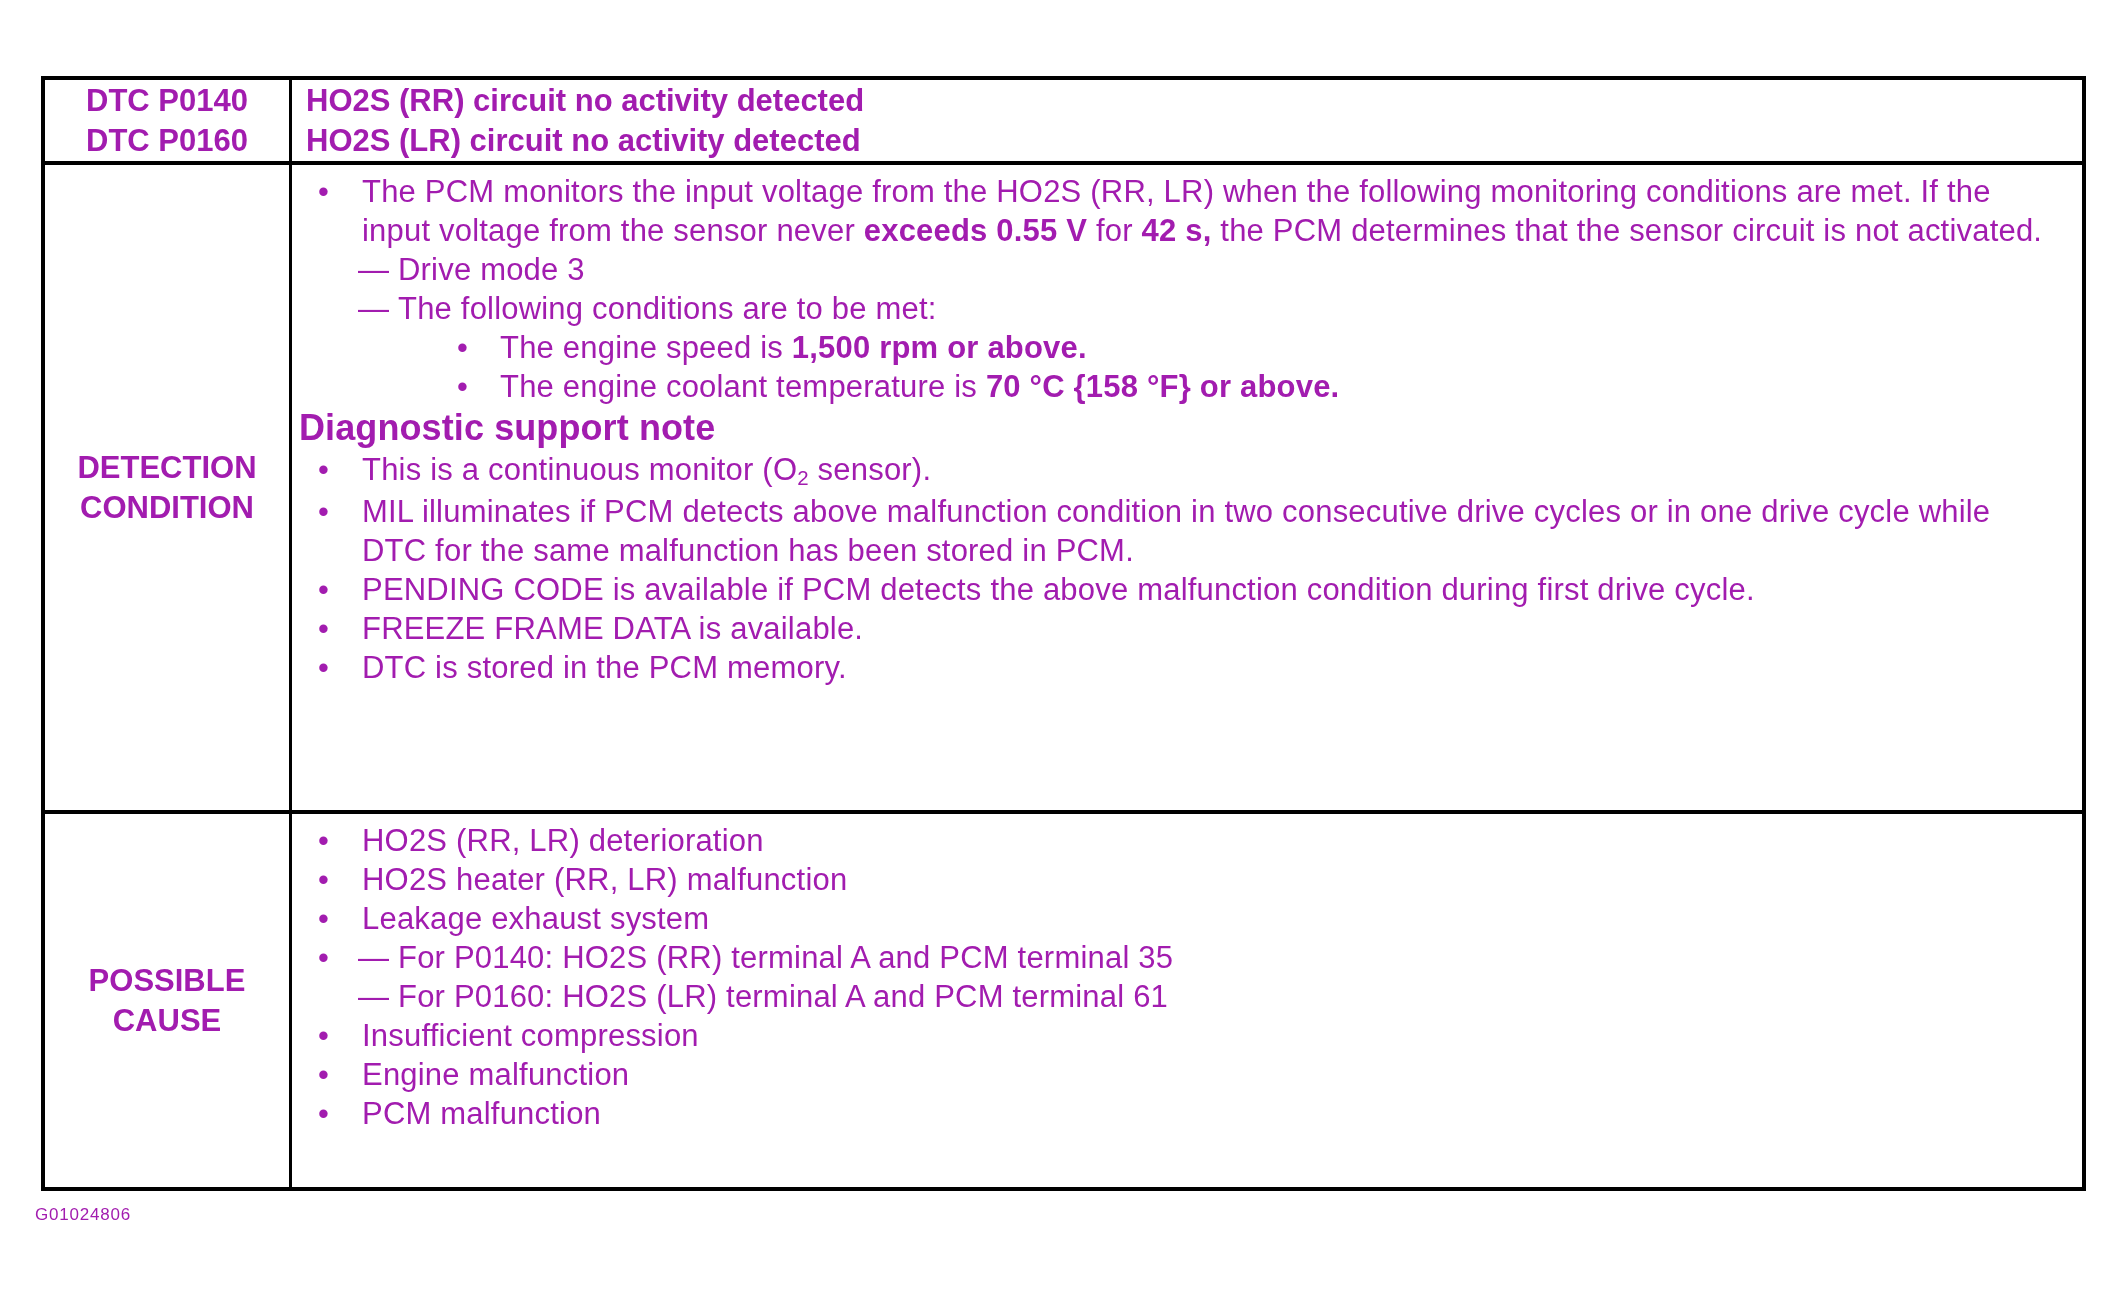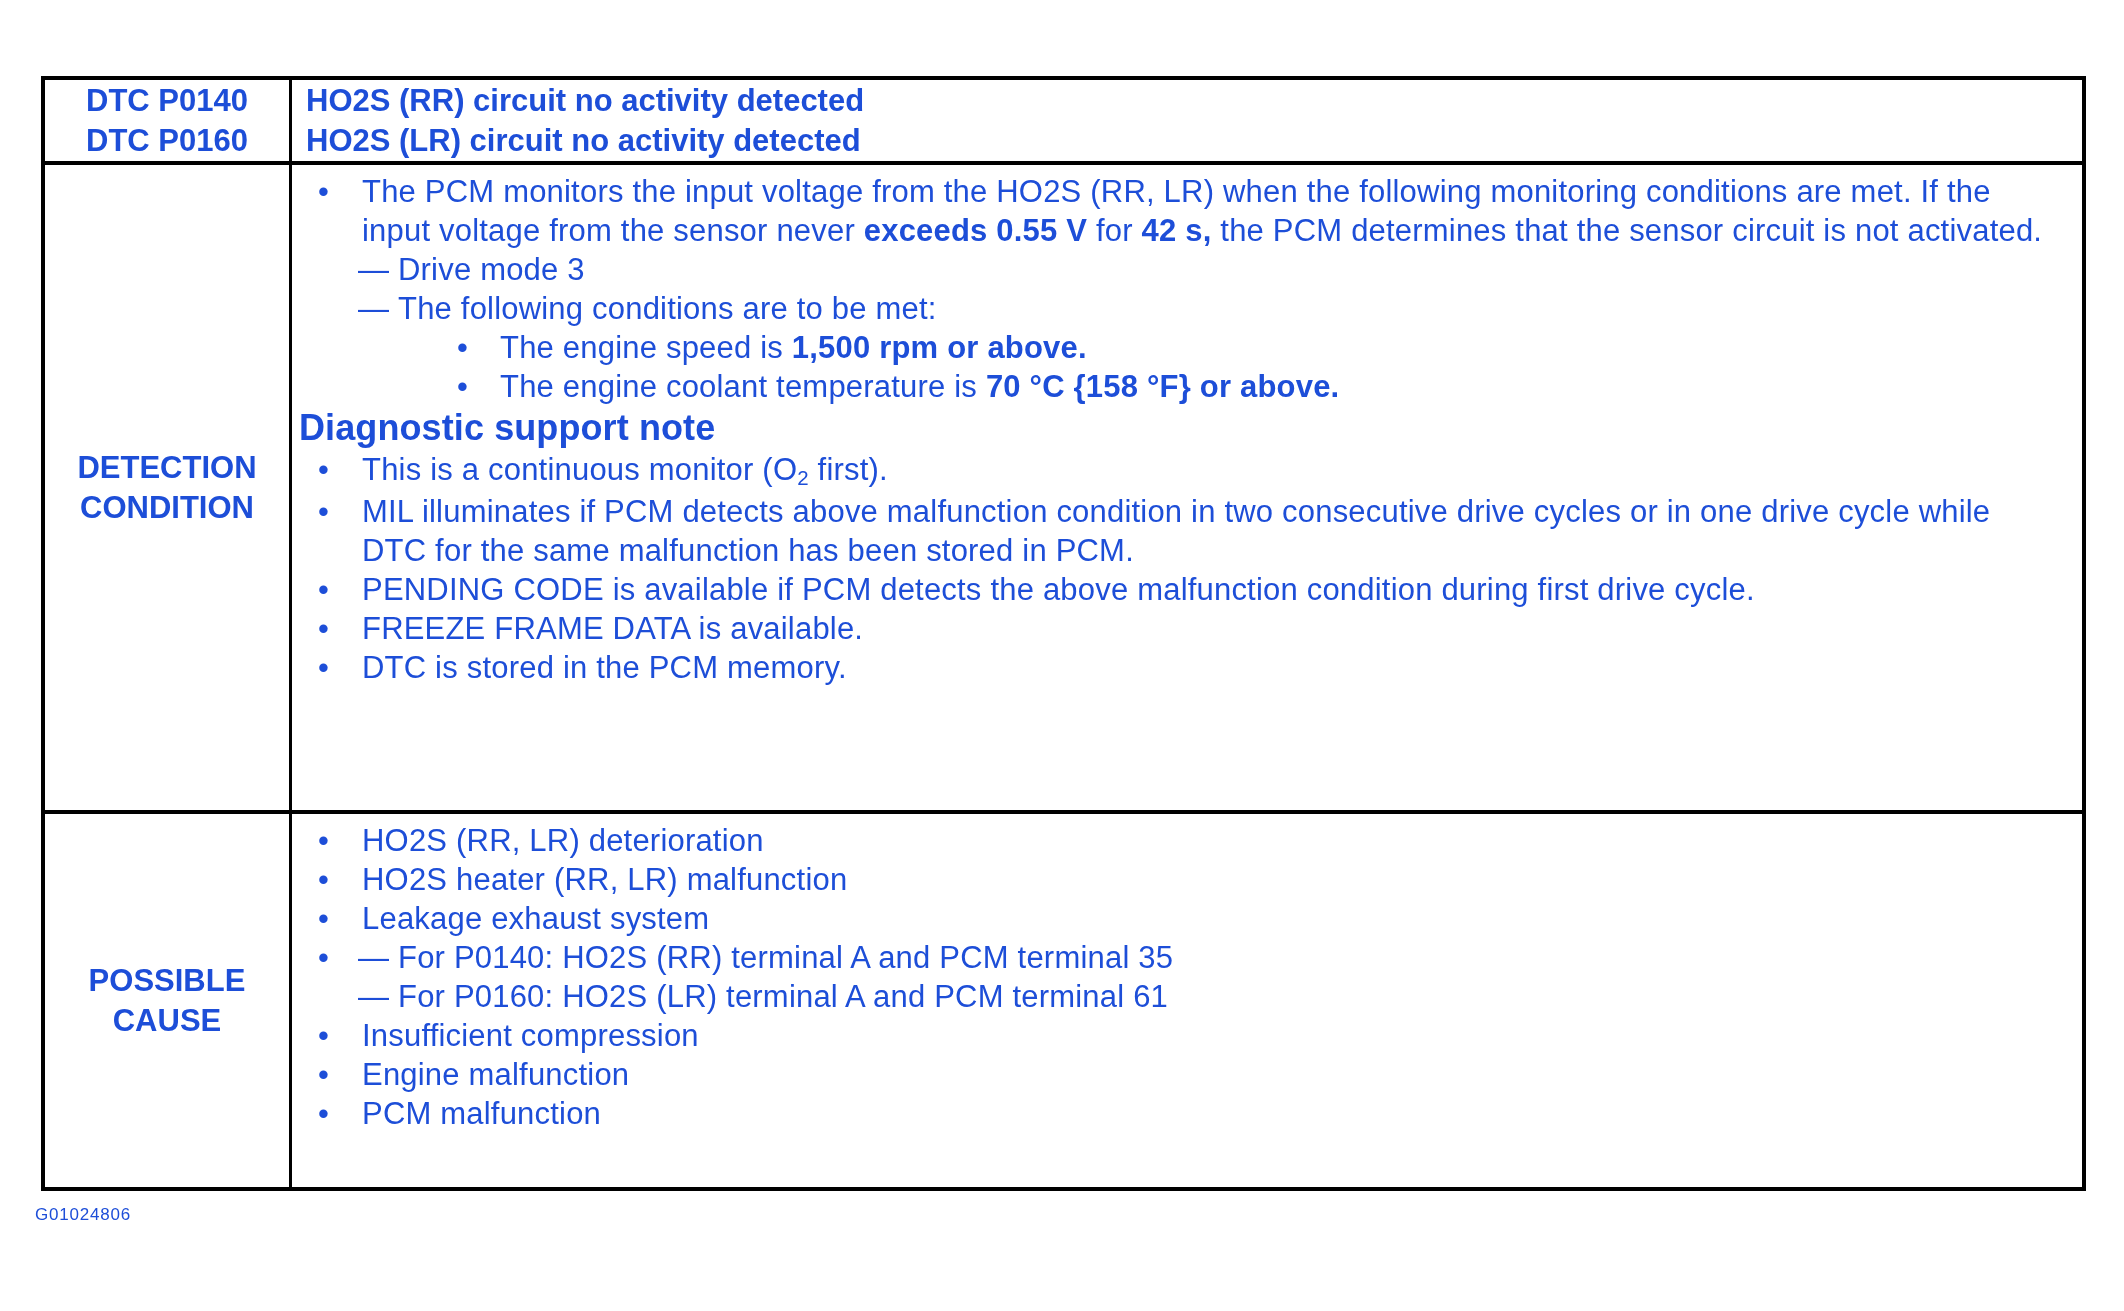--- a/index.html
+++ b/index.html
@@ -1,20 +1,20 @@
 <!DOCTYPE html>
 <html><head>
 <meta charset="utf-8">
 <style>
   html,body{margin:0;padding:0;}
   .page{
     position:relative;
     width:2124px;height:1311px;
     background:#ffffff;
-    color:#1d4ed8;
+    color:#a21caf;
     font-family:"Liberation Sans","DejaVu Sans",sans-serif;
     overflow:hidden;
   }
   .dtc-table{
     position:absolute;left:41px;top:76px;
     width:2045px;height:1115px;
     border:4px solid #000;
     box-sizing:border-box;
     display:flex;flex-direction:column;
     background:#fff;
@@ -83,21 +83,21 @@
           <div>DETECTION</div>
           <div>CONDITION</div>
         </div>
       <div class="c-right c-content">
           <div class="it k-bullet"><span class="marker">•</span><span><span>The PCM monitors the input voltage from the HO2S (RR, LR) when the following monitoring conditions are met. If the input voltage from the sensor never </span><span class="b">exceeds 0.55 V</span><span> for </span><span class="b">42 s,</span><span> the PCM determines that the sensor circuit is not activated.</span></span></div>
           <div class="it k-dash"><span class="marker">—</span><span><span>Drive mode 3</span></span></div>
           <div class="it k-dash"><span class="marker">—</span><span><span>The following conditions are to be met:</span></span></div>
           <div class="it k-sub"><span class="marker">•</span><span><span>The engine speed is </span><span class="b">1,500 rpm or above.</span></span></div>
           <div class="it k-sub"><span class="marker">•</span><span><span>The engine coolant temperature is </span><span class="b">70 °C {158 °F} or above.</span></span></div>
           <div class="it k-h0"><span><span>Diagnostic support note</span></span></div>
-          <div class="it k-bullet"><span class="marker">•</span><span><span>This is a continuous monitor (O</span><span class="subsc">2</span><span> first).</span></span></div>
+          <div class="it k-bullet"><span class="marker">•</span><span><span>This is a continuous monitor (O</span><span class="subsc">2</span><span> sensor).</span></span></div>
           <div class="it k-bullet"><span class="marker">•</span><span><span>MIL illuminates if PCM detects above malfunction condition in two consecutive drive cycles or in one drive cycle while DTC for the same malfunction has been stored in PCM.</span></span></div>
           <div class="it k-bullet"><span class="marker">•</span><span><span>PENDING CODE is available if PCM detects the above malfunction condition during first drive cycle.</span></span></div>
           <div class="it k-bullet"><span class="marker">•</span><span><span>FREEZE FRAME DATA is available.</span></span></div>
           <div class="it k-bullet"><span class="marker">•</span><span><span>DTC is stored in the PCM memory.</span></span></div>
         </div>
     </div>
 
     <div class="t-row r-cause">
       <div class="c-left">
           <div>POSSIBLE</div>

